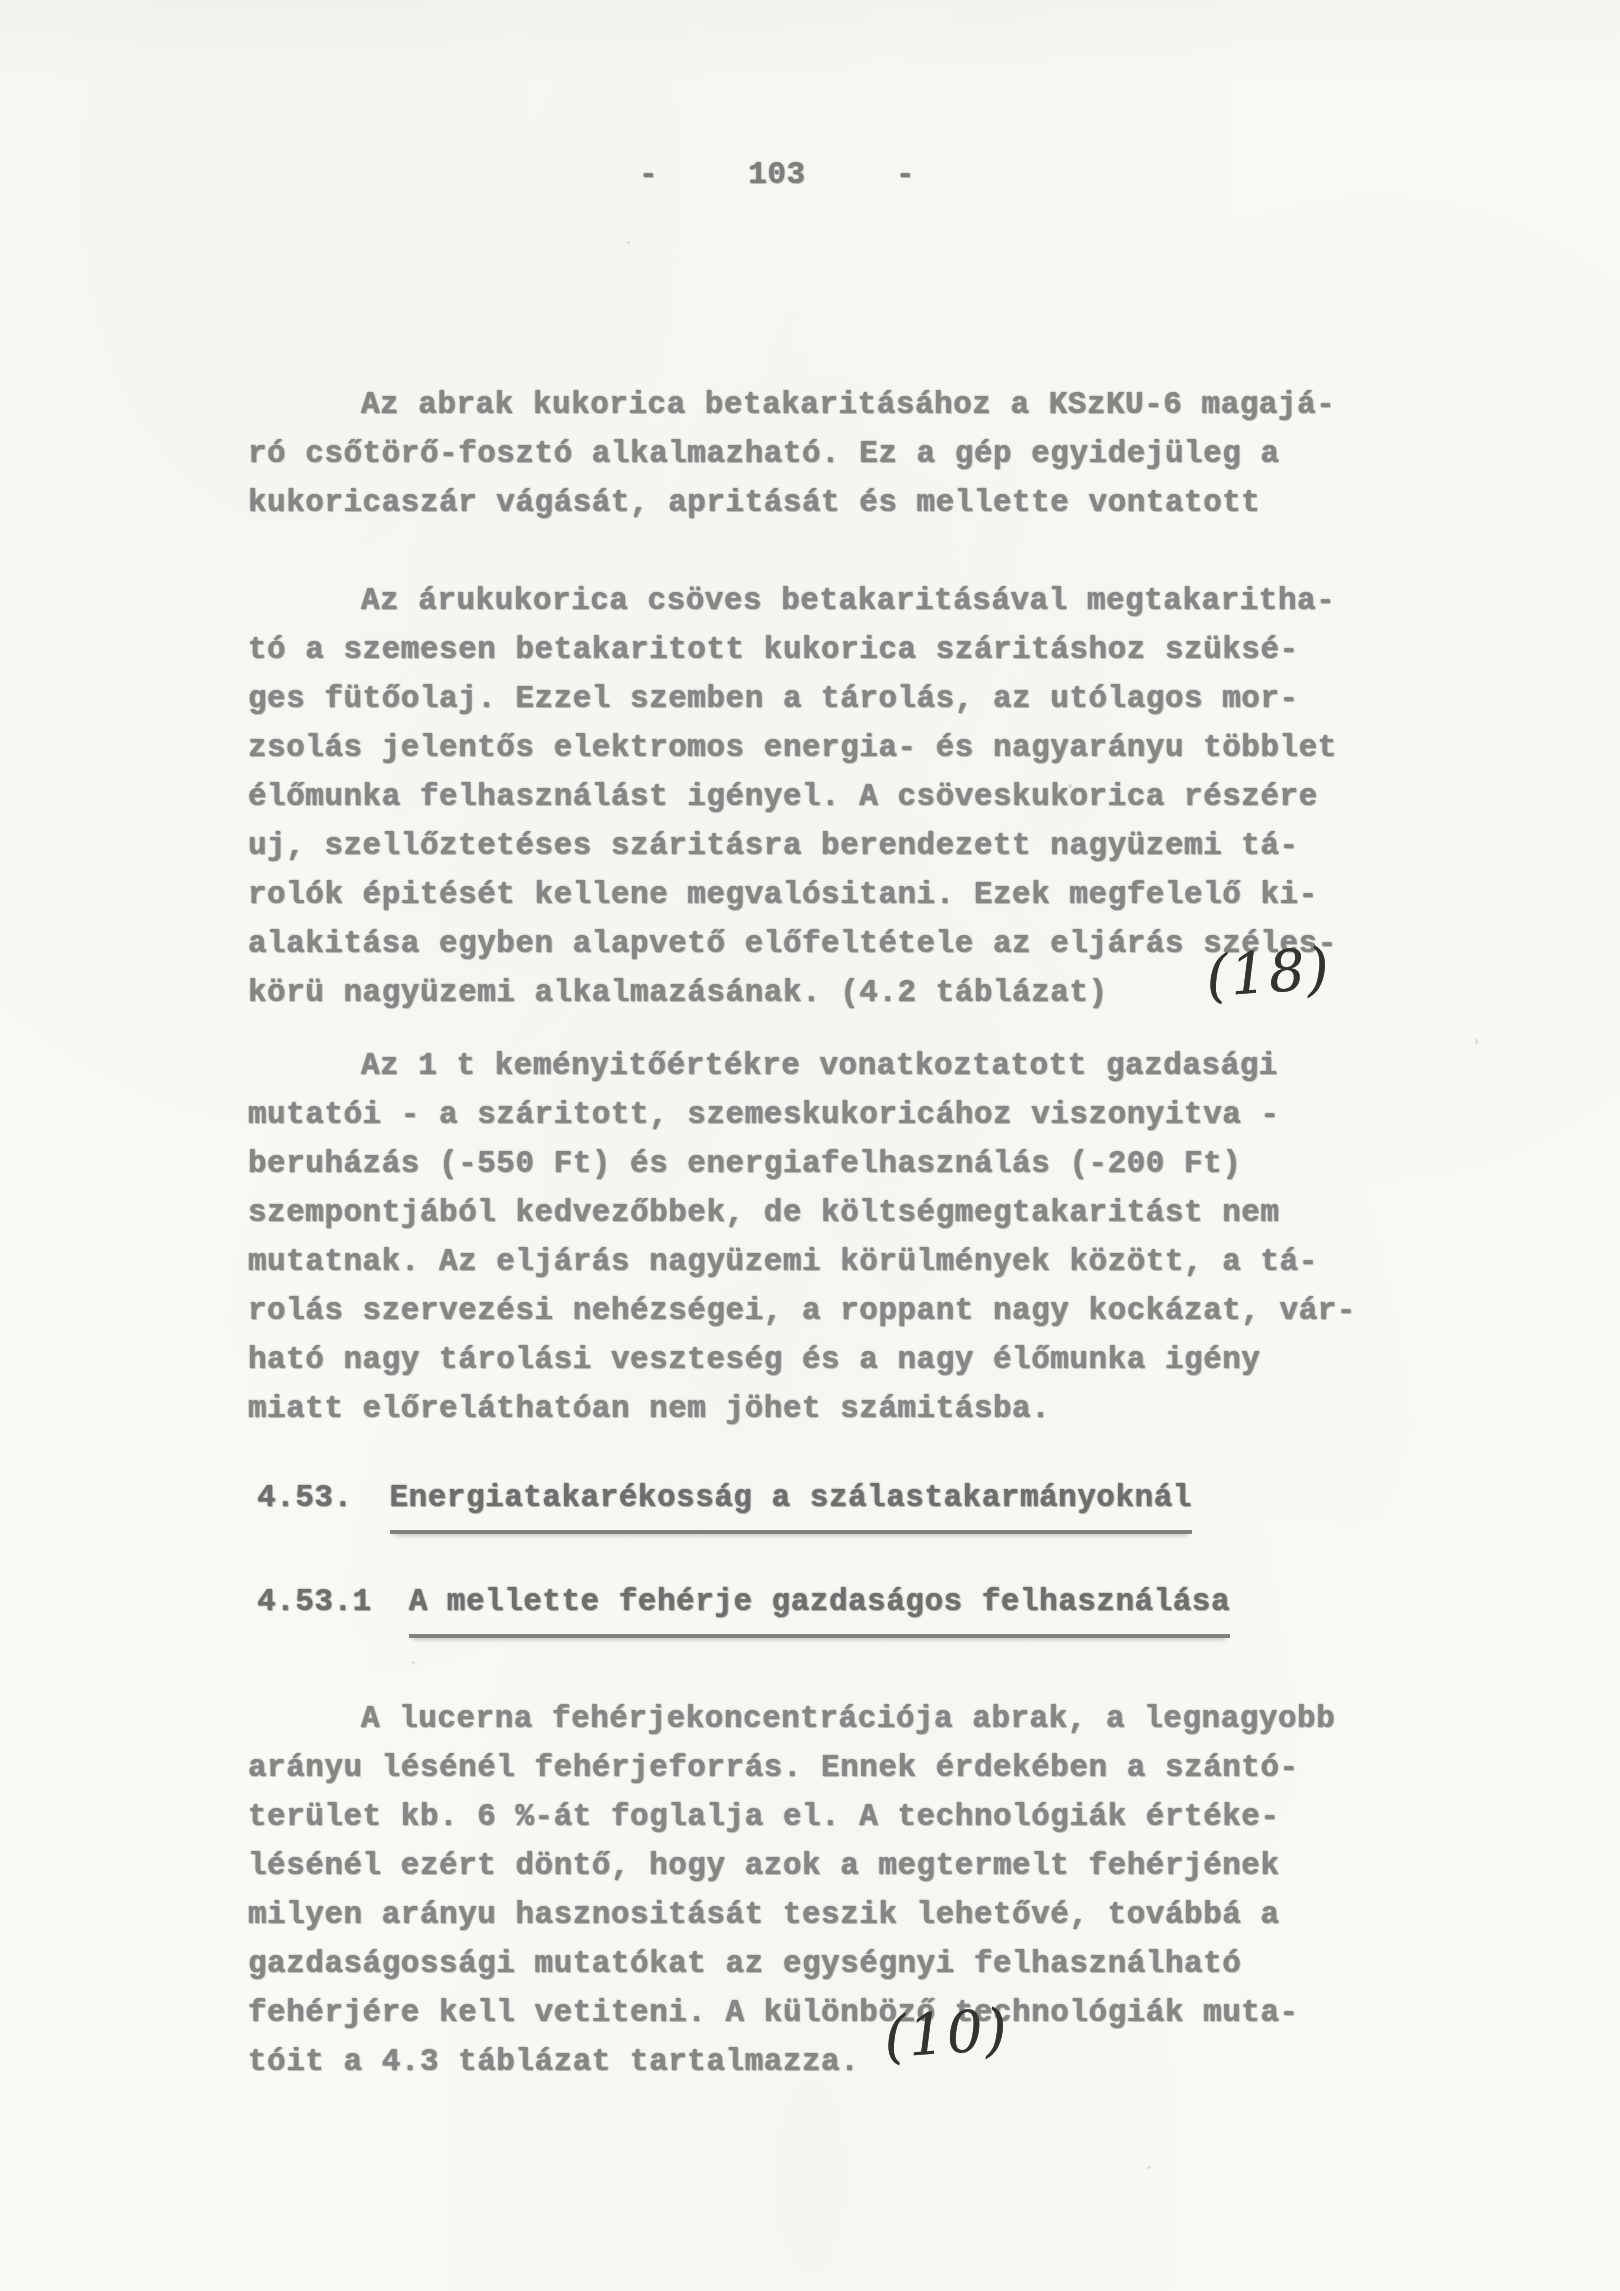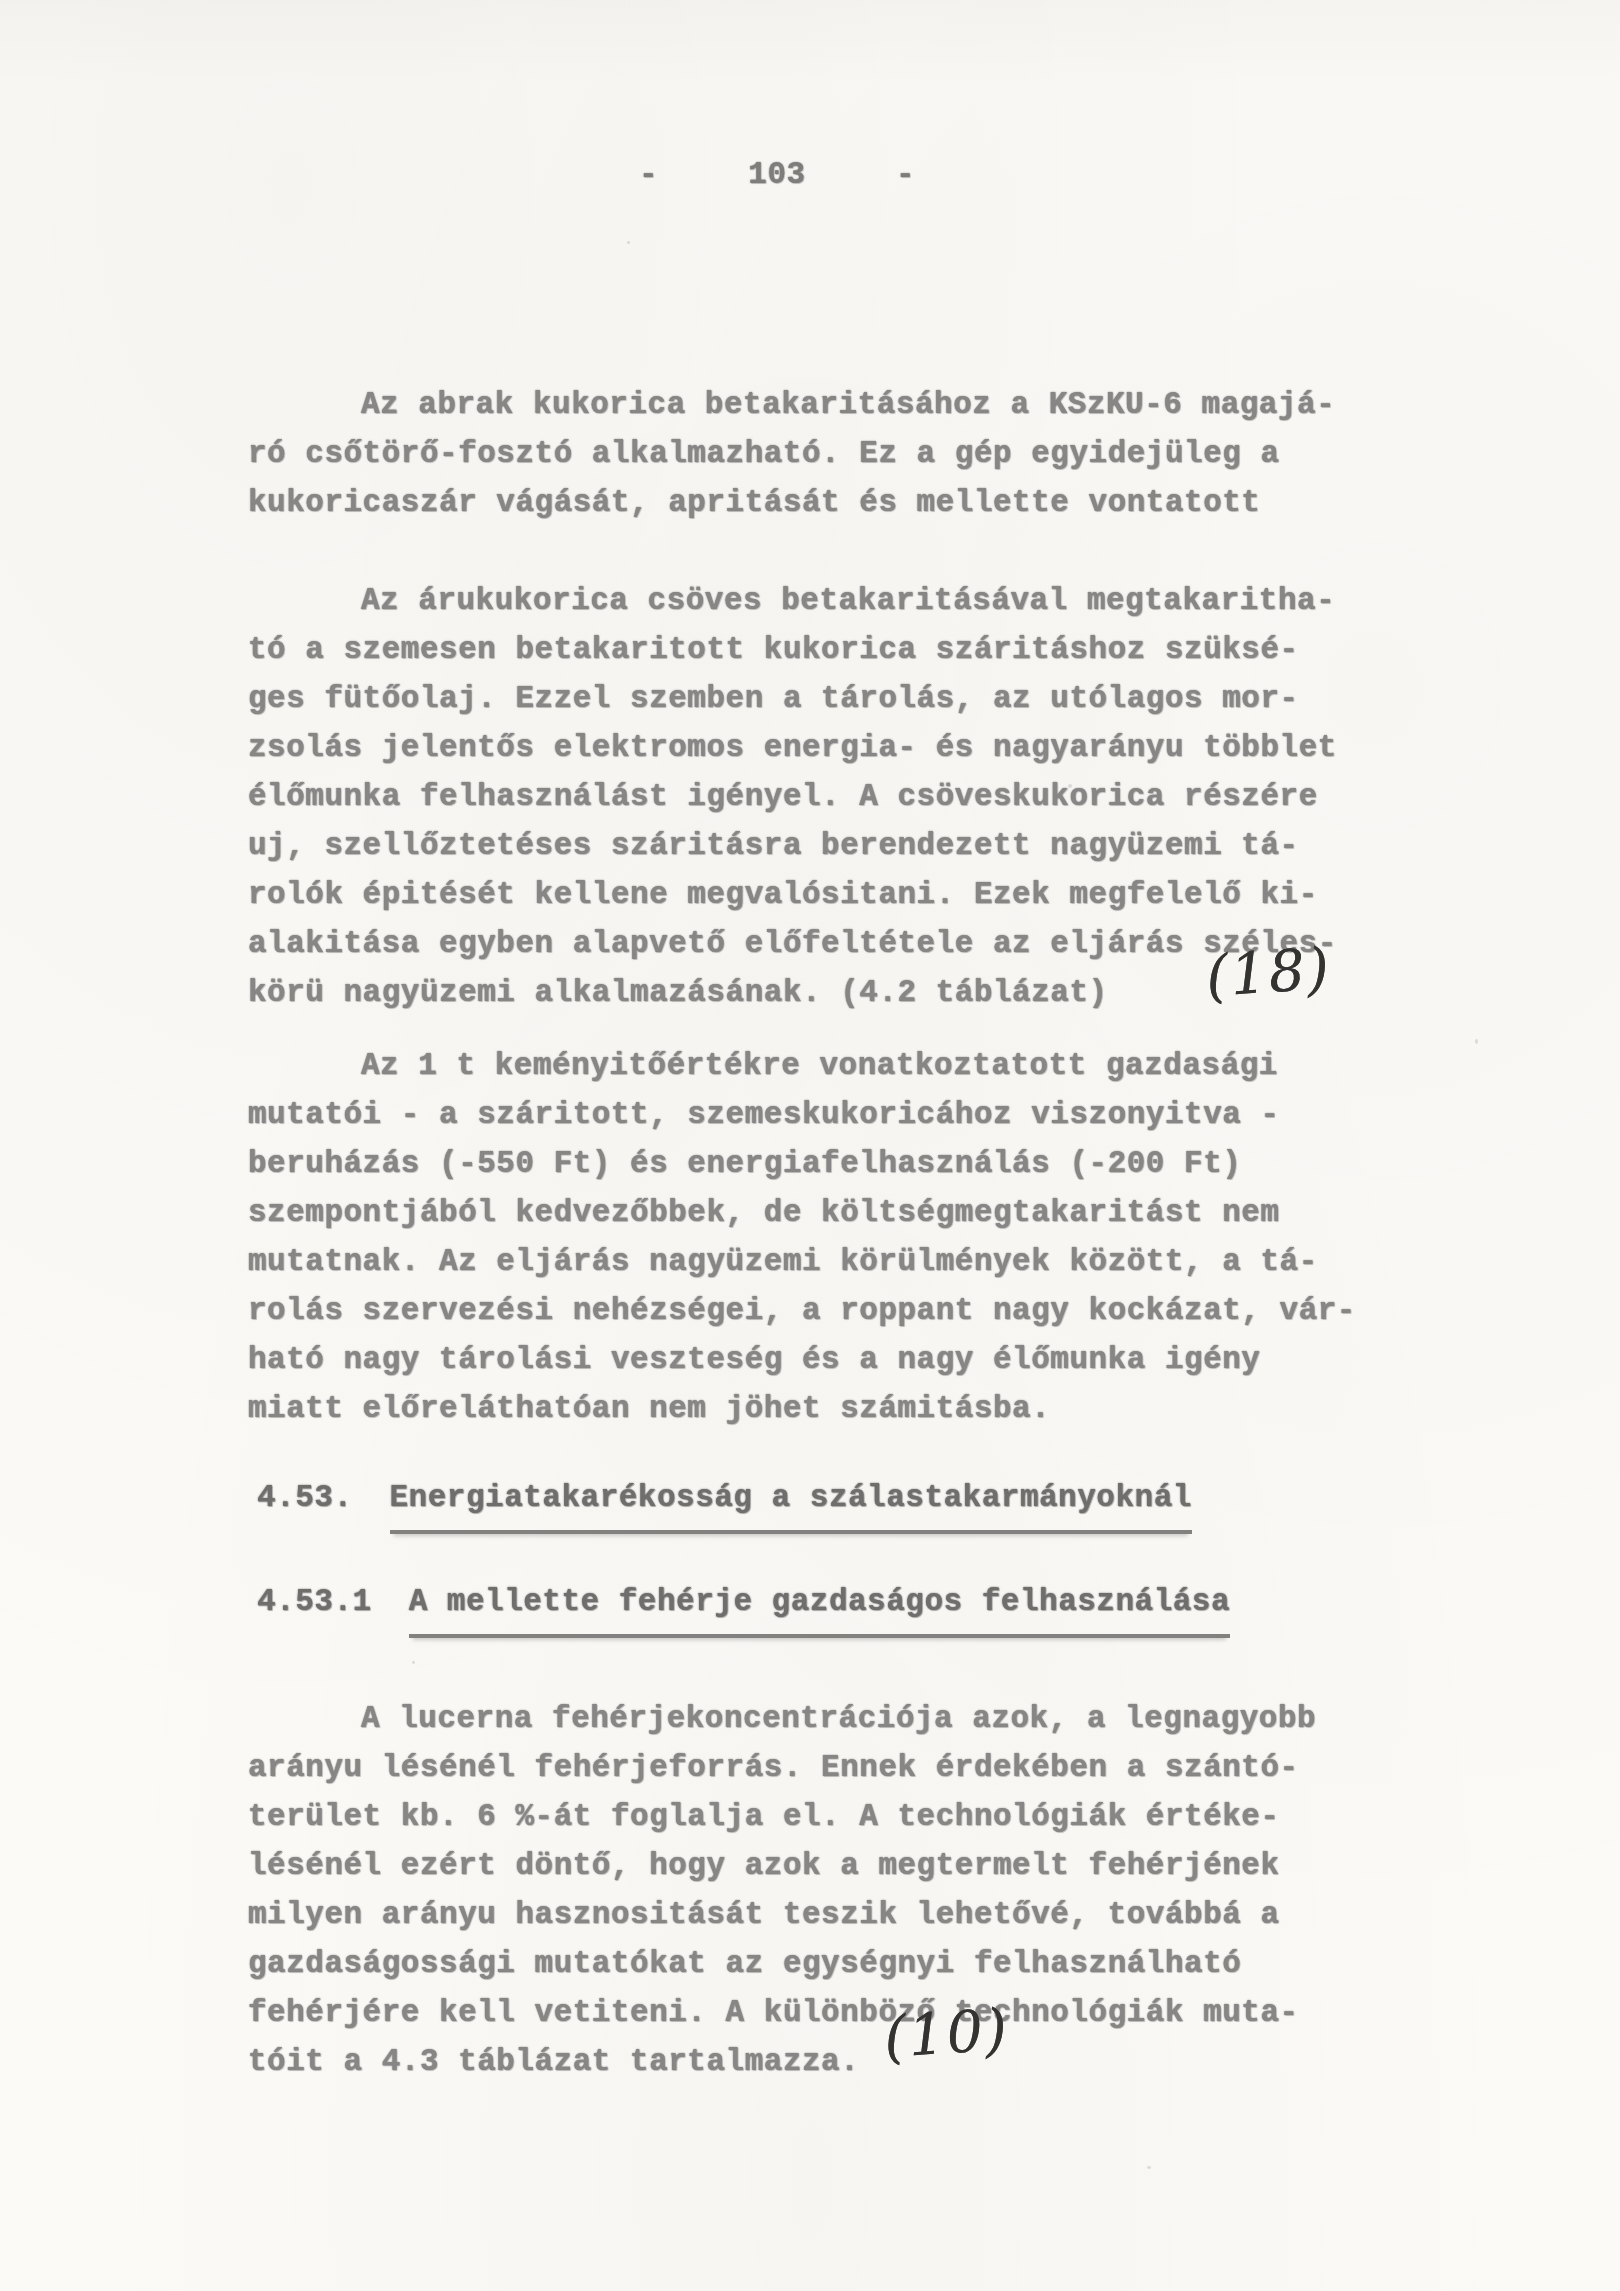--- a/index.html
+++ b/index.html
@@ -143,21 +143,21 @@
     <span class="h-num">4.53.</span>
     <span class="h-title">Energiatakarékosság a szálastakarmányoknál</span>
   </div>
 
   <div id="heading-2" class="heading typed">
     <span class="h-num">4.53.1</span>
     <span class="h-title">A mellette fehérje gazdaságos felhasználása</span>
   </div>
 
   <div id="para-4" class="para typed">
-      <div class="line">A lucerna fehérjekoncentrációja azok, a legnagyobb</div>
+      <div class="line">A lucerna fehérjekoncentrációja abrak, a legnagyobb</div>
       <div class="line">arányu lésénél fehérjeforrás. Ennek érdekében a szántó-</div>
       <div class="line">terület kb. 6 %-át foglalja el. A technológiák értéke-</div>
       <div class="line">lésénél ezért döntő, hogy azok a megtermelt fehérjének</div>
       <div class="line">milyen arányu hasznositását teszik lehetővé, továbbá a</div>
       <div class="line">gazdaságossági mutatókat az egységnyi felhasználható</div>
       <div class="line">fehérjére kell vetiteni. A különböző technológiák muta-</div>
       <div class="line">tóit a 4.3 táblázat tartalmazza.</div>
     </div>
 
   <div id="annotation-18" class="handwritten">(18)</div>

